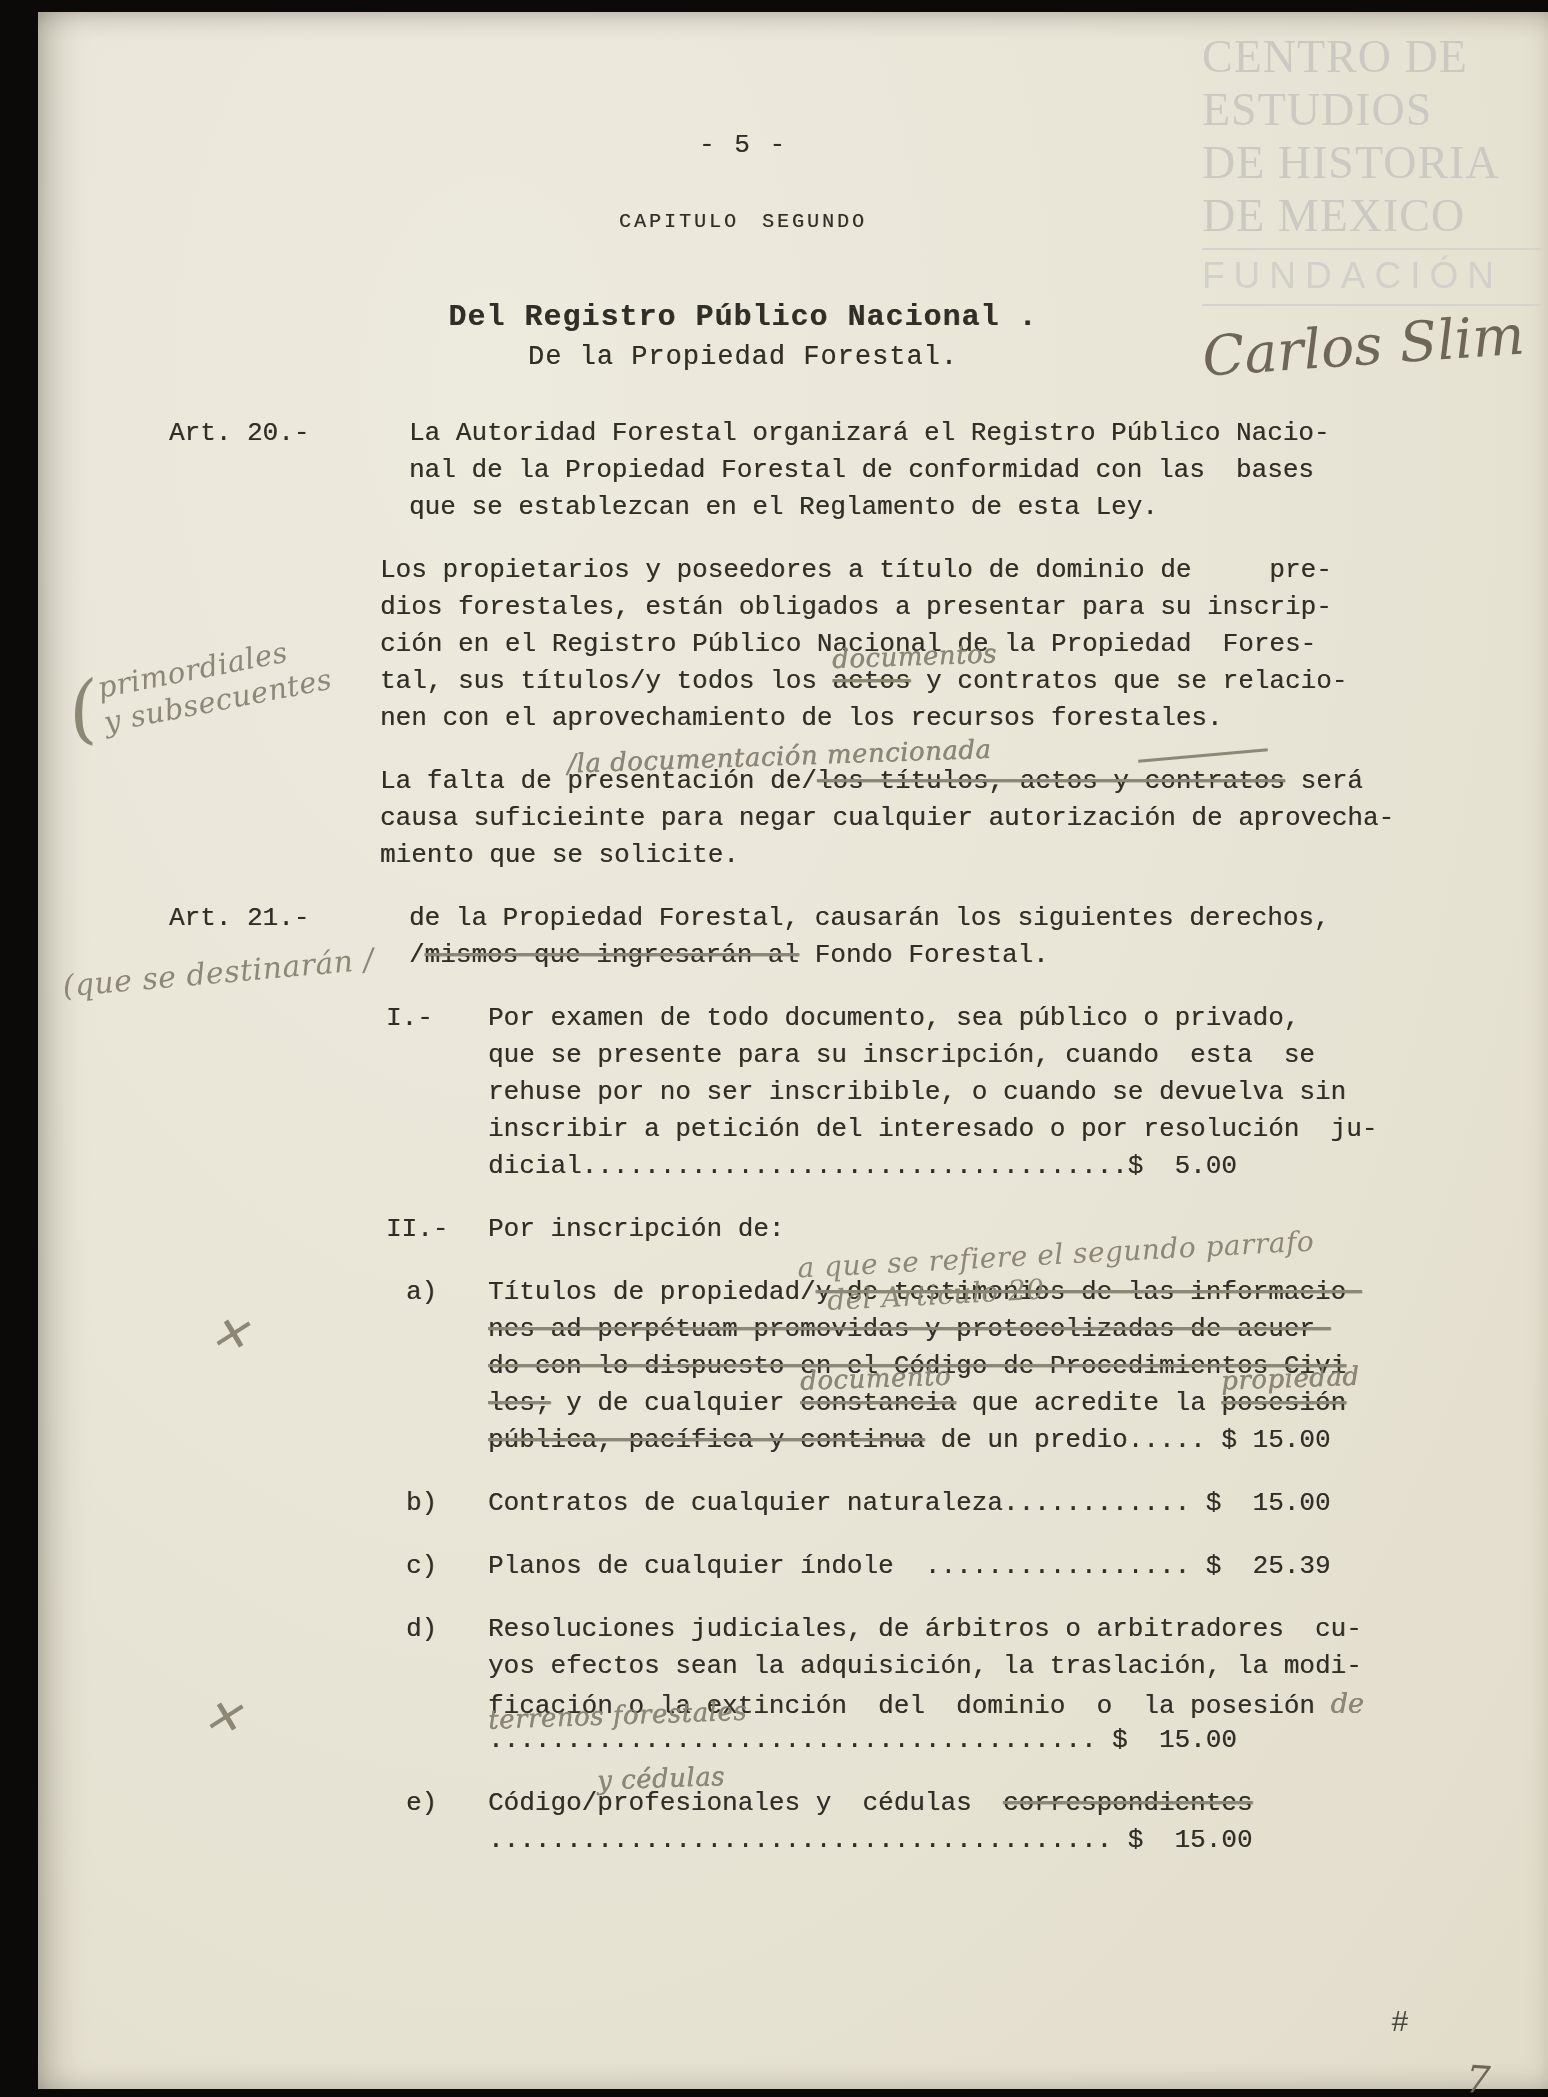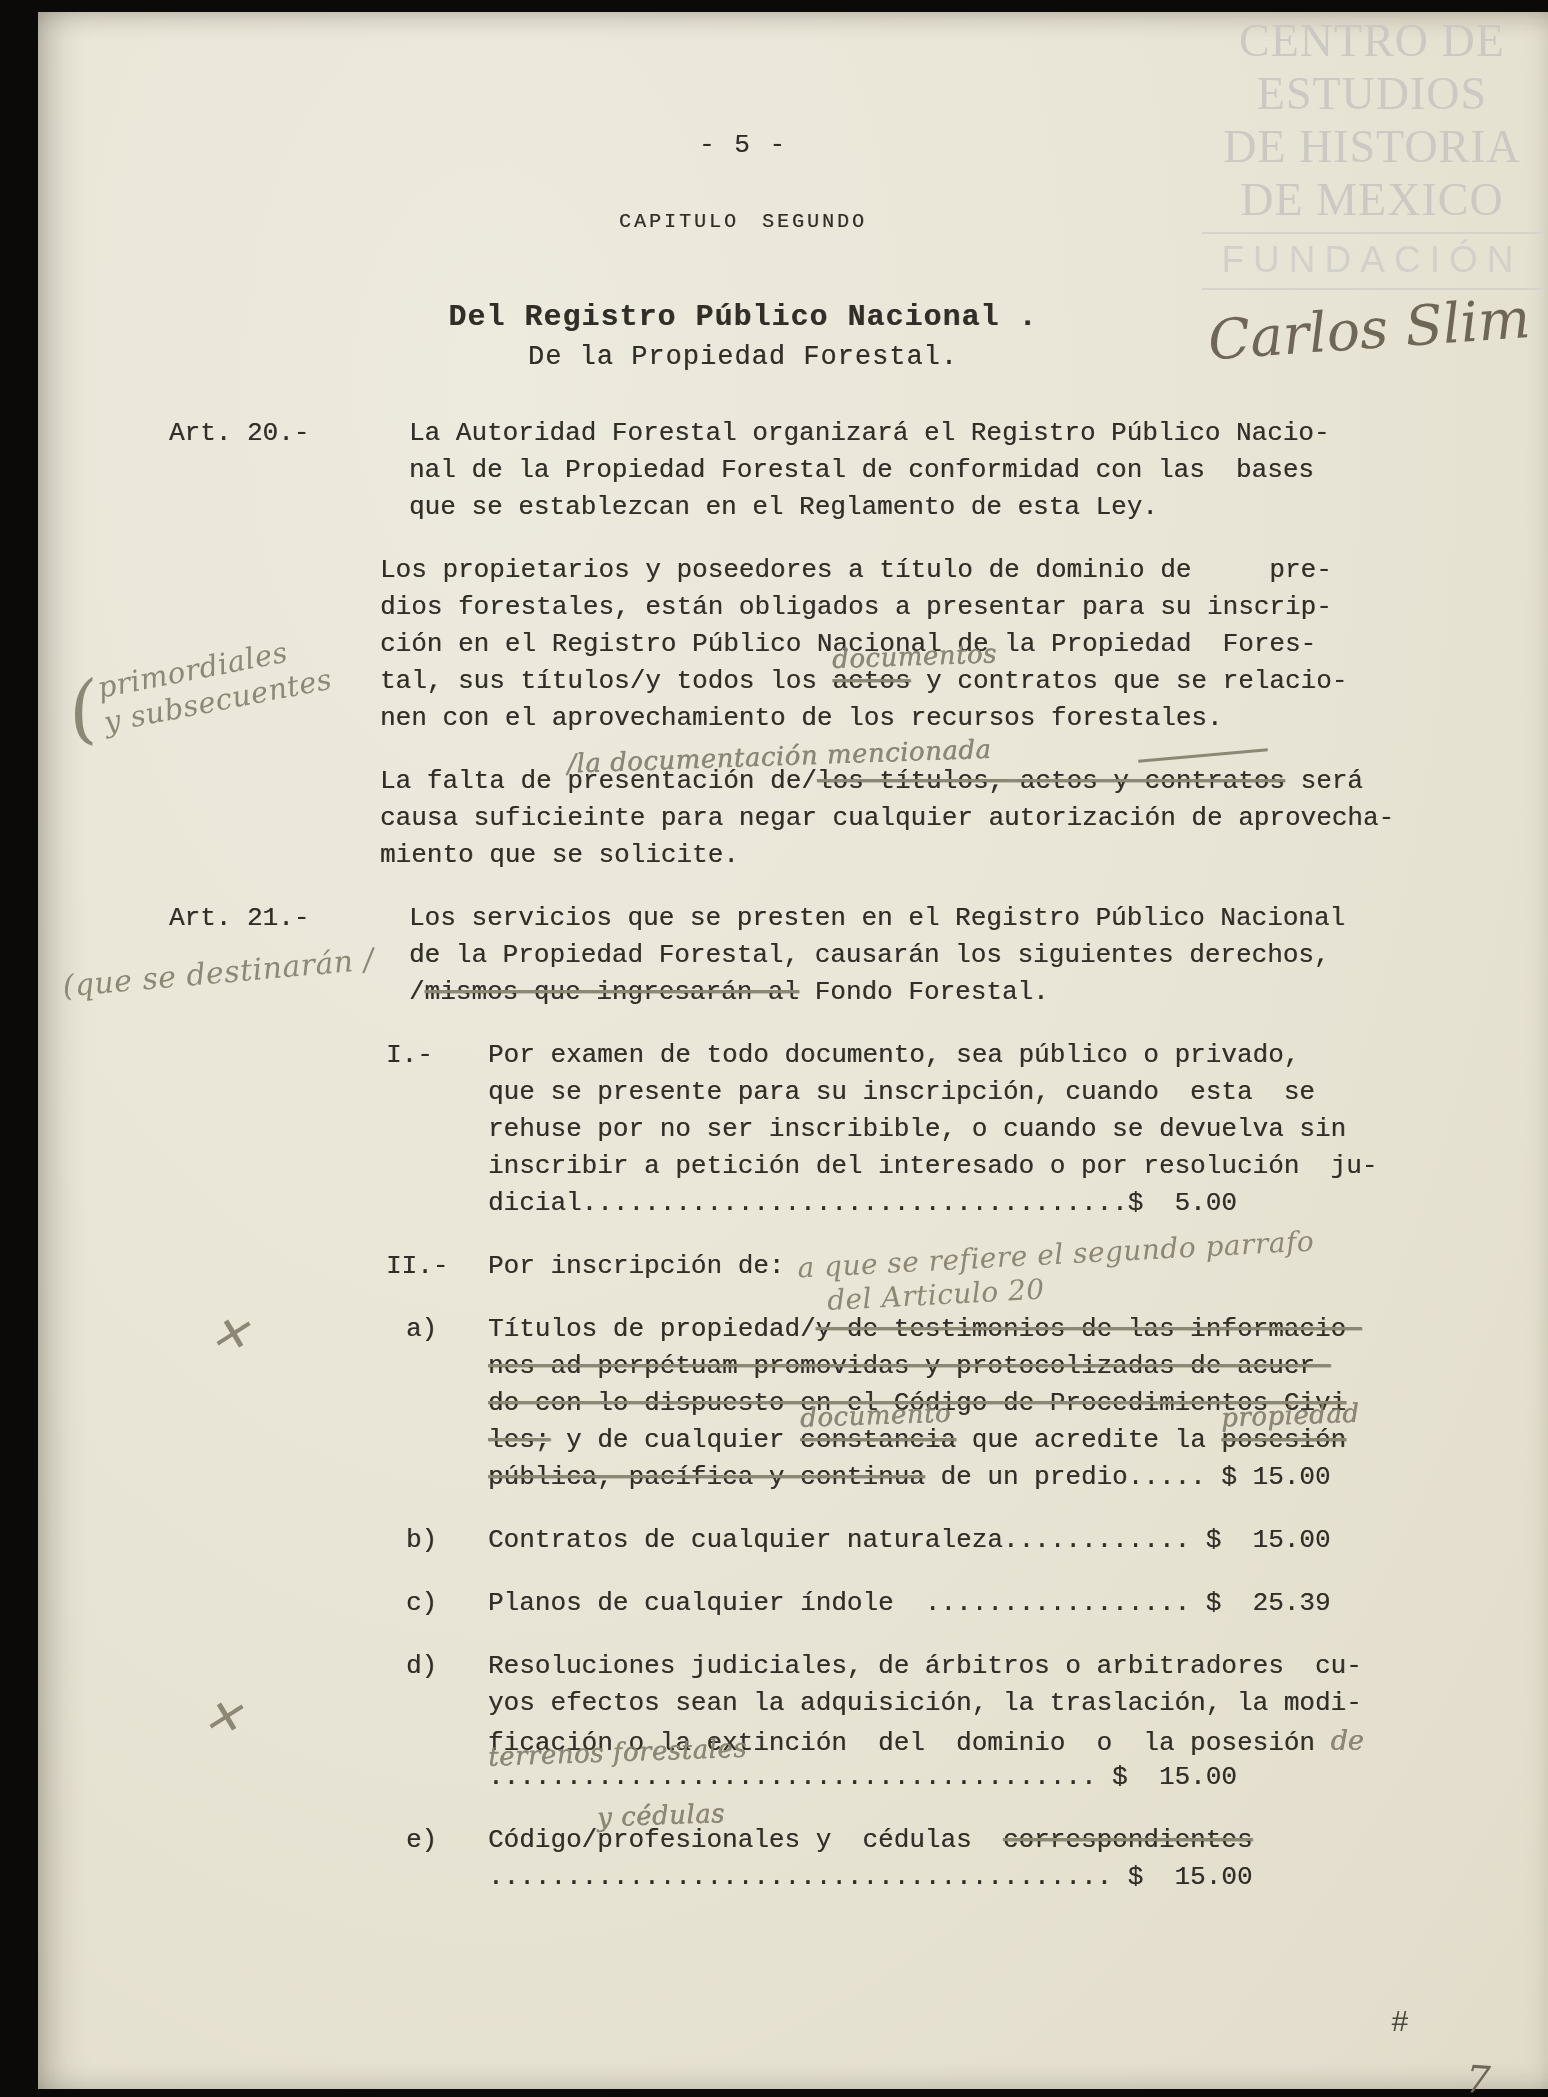--- a/index.html
+++ b/index.html
@@ -73,22 +73,22 @@
   .block-article{display:flex;}
   .article-label{flex:0 0 240px;height:37px;line-height:37px;white-space:pre;margin-left:29px;}
   .block-para{margin-left:240px;}
   .block-item-roman{display:flex;margin-left:246px;}
   .block-item-roman .item-marker{flex:0 0 102px;height:37px;line-height:37px;white-space:pre;}
   .block-item-letter{display:flex;margin-left:266px;}
   .block-item-letter .item-marker{flex:0 0 82px;height:37px;line-height:37px;white-space:pre;}
   .block-lines{flex:1;}
   
   .watermark{
-    position:absolute;top:2px;right:6px;width:340px;
-    text-align:center;
+    position:absolute;top:18px;right:6px;width:340px;
+    text-align:left;
   }
   .wm-line{
     font-family:"Liberation Serif", serif;
     font-size:46px;line-height:53px;
     color:#cbc9c2;letter-spacing:1px;
   }
   .wm-rule{border:none;border-top:2px solid #d5d3cb;margin:6px 0 4px 0;width:100%;}
   .wm-foundation{
     font-family:"Liberation Sans", sans-serif;
     font-size:37px;line-height:44px;
@@ -188,21 +188,20 @@
       <div class="block block-para">
         <div class="block-lines">
           <div class="line"><span class="seg seg-n">La falta de </span><span class="seg seg-hwa"><span class="hwa-inner">/la documentación mencionada</span></span><span class="seg seg-n">presentación de/</span><span class="seg seg-st">los títulos, actos y contratos</span><span class="seg seg-n"> será</span></div>
           <div class="line"><span class="seg seg-n">causa suficieinte para negar cualquier autorización de aprovecha-</span></div>
           <div class="line"><span class="seg seg-n">miento que se solicite.</span></div>
         </div>
       </div>
       <div class="block block-article">
         <span class="article-label">Art. 21.-</span>
         <div class="block-lines">
-          <div class="line"><span class="seg seg-n">Los servicios que se presten en el Registro Público Nacional</span></div>
           <div class="line"><span class="seg seg-n">de la Propiedad Forestal, causarán los siguientes derechos,</span></div>
           <div class="line"><span class="seg seg-n">/</span><span class="seg seg-st">mismos que ingresarán al</span><span class="seg seg-n"> Fondo Forestal.</span></div>
         </div>
       </div>
       <div class="block block-item-roman">
         <span class="item-marker">I.-</span>
         <div class="block-lines">
           <div class="line"><span class="seg seg-n">Por examen de todo documento, sea público o privado,</span></div>
           <div class="line"><span class="seg seg-n">que se presente para su inscripción, cuando  esta  se</span></div>
           <div class="line"><span class="seg seg-n">rehuse por no ser inscribible, o cuando se devuelva sin</span></div>

